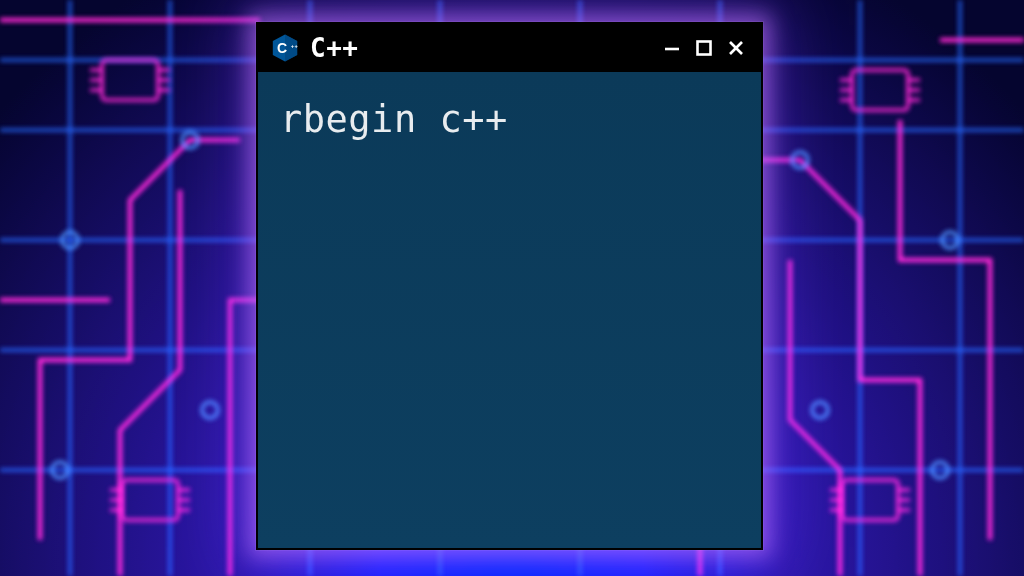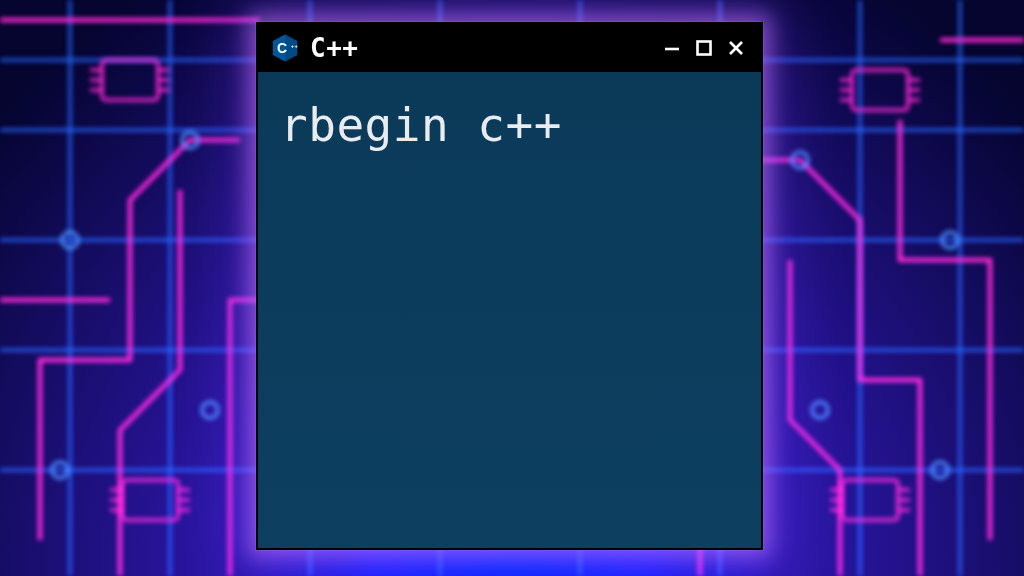--- a/index.html
+++ b/index.html
@@ -53,21 +53,21 @@
     cursor:pointer;
   }
   .winbtn svg { stroke:#fff; stroke-width:2.6; }
   .client {
     position:absolute; left:0; right:0; top:48px; bottom:0;
     background: linear-gradient(180deg,#0b3a59 0%, #0d3f60 100%);
     padding: 26px 22px;
   }
   .content-text {
     font-family: "Consolas","Menlo","DejaVu Sans Mono",monospace;
-    font-size: 46px;
+    font-size: 37px;
     color: #e8ecef;
     letter-spacing: .5px;
     white-space: pre;
   }
 </style>
 </head>
 <body>
 
 <div class="bg">
 

